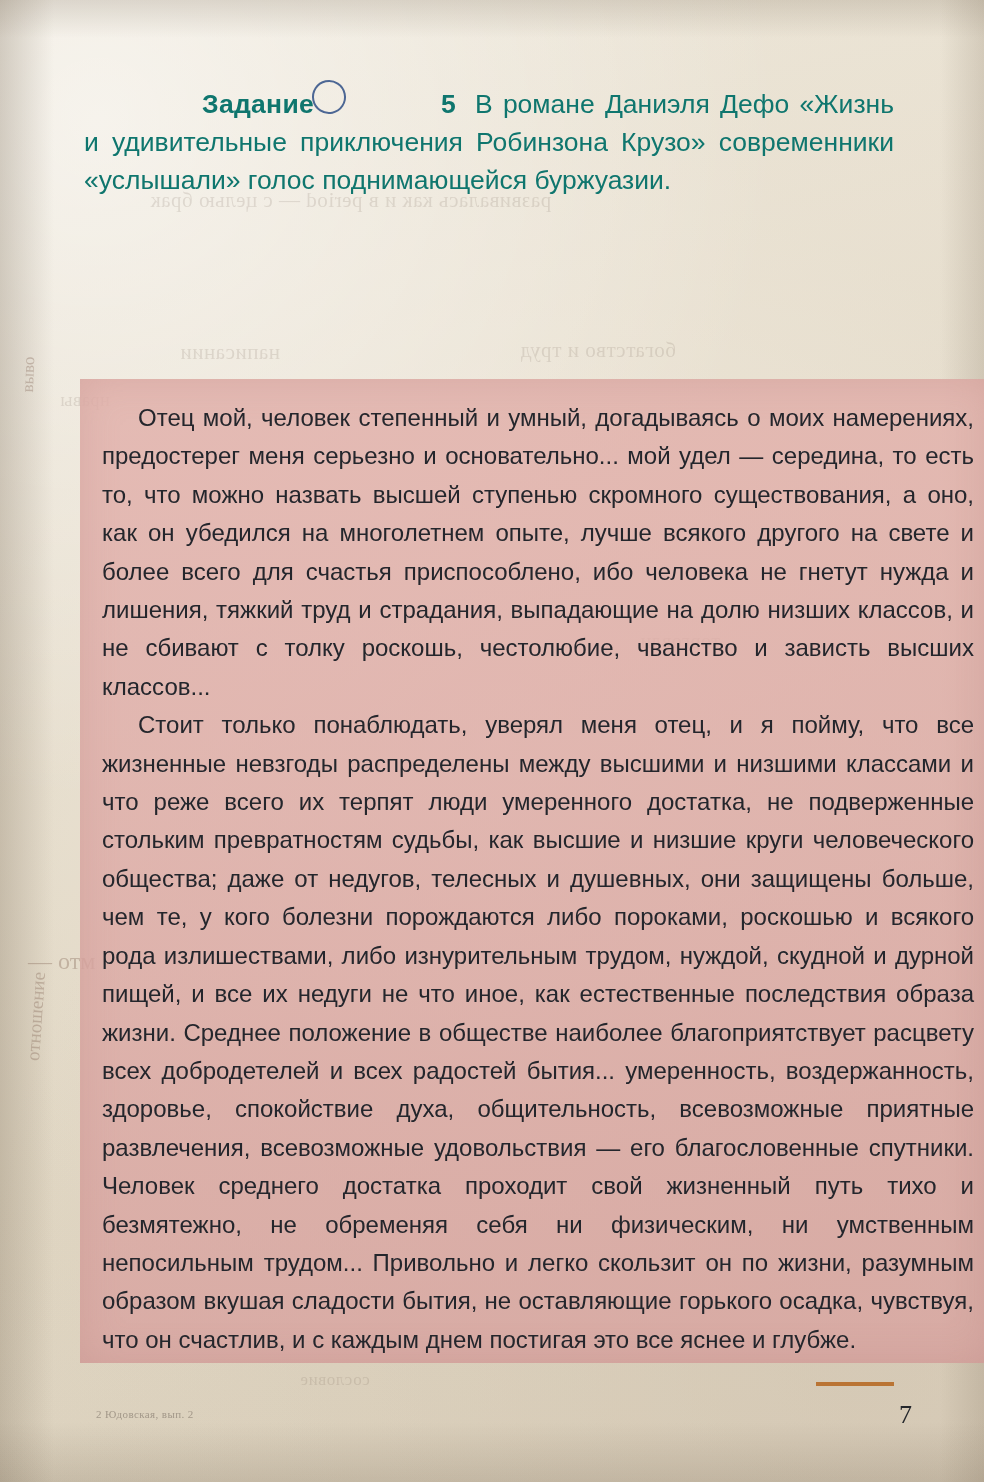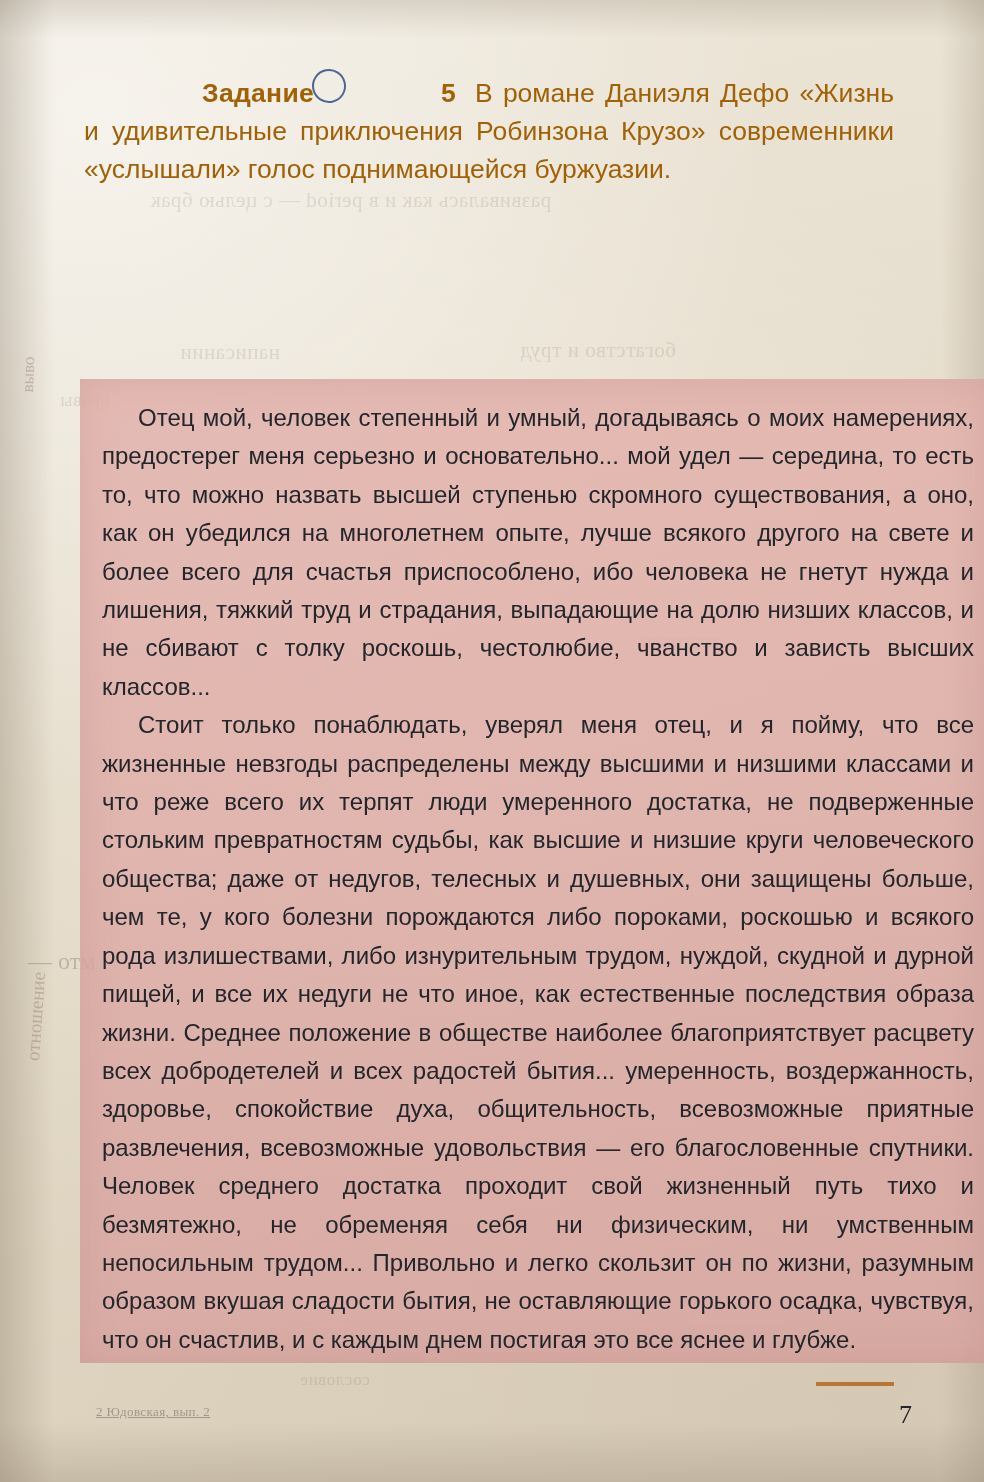--- a/index.html
+++ b/index.html
@@ -77,26 +77,26 @@
     white-space: nowrap;
   }
   .pen.p1 { left: 18px; top: 392px; font-size: 17px; transform: rotate(-88deg); transform-origin: left top; }
   .pen.p2 { left: 28px; top: 948px; font-size: 24px; }
   .pen.p3 { left: 22px; top: 1060px; font-size: 19px; transform: rotate(-86deg); transform-origin: left top; }
 
   
   .task-block {
     position: absolute;
     left: 84px;
-    top: 74px;
+    top: 85px;
     width: 810px;
     font-family: "Liberation Sans", sans-serif;
     font-size: 26.5px;
     line-height: 38px;
-    color: #a16207;
+    color: #0f766e;
     text-align: justify;
   }
   .task-block p { margin: 0; }
   .task-block p + p { margin-top: 2px; text-indent: 34px; }
   .task-line-1 { text-indent: 118px; }
 
   .task-label {
     font-weight: bold;
     letter-spacing: 0.3px;
   }
@@ -160,24 +160,23 @@
     bottom: 52px;
     font-family: "Liberation Serif", serif;
     font-size: 26px;
     color: #23262b;
   }
   .footer-note {
     position: absolute;
     left: 96px;
     bottom: 62px;
     font-family: "Liberation Serif", serif;
-    font-size: 13px;
+    font-size: 11px;
     color: rgba(90, 80, 70, 0.45);
     letter-spacing: 0.4px;
-    text-decoration: underline;
   }
 </style>
 </head>
 <body>
 
 <div class="page">
   <div class="edge-shadow-left"></div>
   <div class="edge-shadow-top"></div>
   <div class="edge-shadow-right"></div>
   <div class="edge-shadow-bottom"></div>

